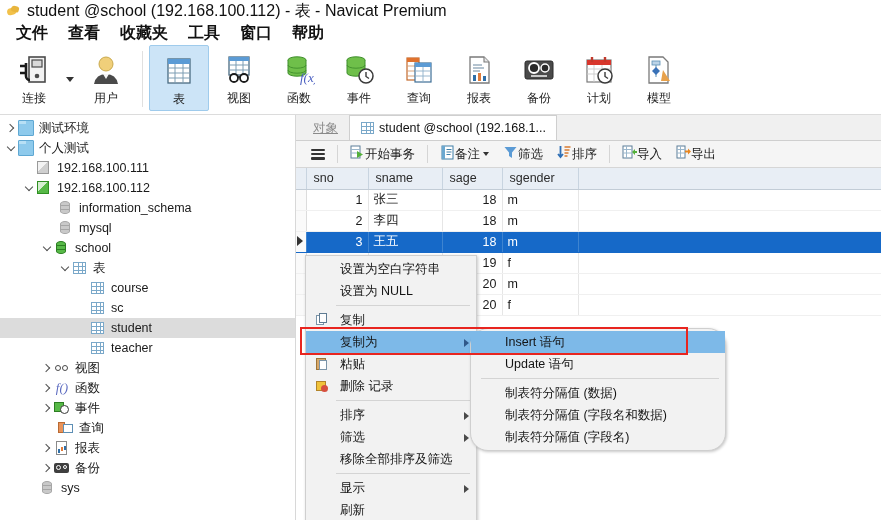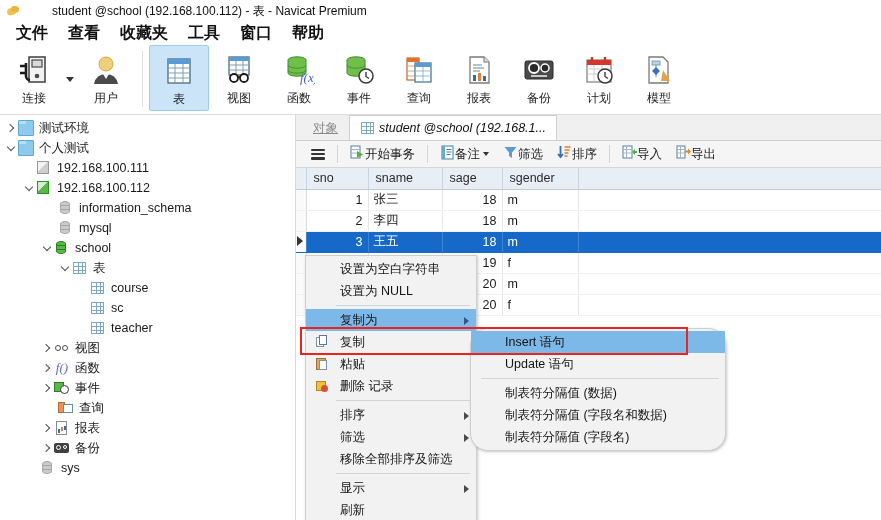--- a/index.html
+++ b/index.html
@@ -31,21 +31,21 @@
   .title-icon .p1 {
     position:absolute; width:9px; height:7px; left:1px; top:4px;
     background:#f2c14a; border-radius: 4px 2px 3px 3px;
     transform: rotate(-12deg);
   }
   .title-icon .p2 {
     position:absolute; width:8px; height:6px; left:5px; top:2px;
     background:#e8b53c; border-radius: 4px 3px 2px 3px;
     transform: rotate(16deg);
   }
-  .title-text { font-size: 12px; color:#101010; white-space:nowrap;margin-left:25px; }
+  .title-text { font-size: 16px; color:#101010; white-space:nowrap; }
 
   
   .menubar {
     height: 23px; min-height:23px;
     display:flex; align-items:center;
     padding-left: 6px;
     background:#ffffff;
   }
   .menubar .mi {
     padding: 2px 10px; font-size:16px; color:#111; cursor:default;
@@ -149,21 +149,21 @@
   .tabstrip {
     height: 26px; min-height:26px; display:flex; align-items:flex-end;
     background:#f0f0f0; border-bottom:1px solid #cfcfcf; padding-left:6px;
   }
   .tab {
     height: 25px; display:flex; align-items:center; gap:5px;
     padding: 0 10px; font-size:12.5px; color:#3c3c3c; cursor:default;
     border:1px solid transparent; border-bottom:none; white-space:nowrap;
   }
   .tab.inactive { color:#8a8a8a;text-decoration:underline; }
-  .tab.active { background:#ffffff; border-color:#cfcfcf; color:#111;font-style:italic; }
+  .tab.active { background:#ffffff; border-color:#cfcfcf; color:#111; }
 
   .gridtoolbar {
     height: 27px; min-height:27px; display:flex; align-items:center;
     background:#f5f5f5; border-bottom:1px solid #d6d6d6; padding-left:8px; gap:0;
   }
   .gt-btn { display:flex; align-items:center; padding:2px 7px; font-size:12.5px; color:#1a1a1a; cursor:default; white-space:nowrap; }
   .gt-sep { width:1px; height:18px; background:#d5d5d5; margin:0 5px; }
   .gt-caret { width:0;height:0;border-left:3.5px solid transparent;border-right:3.5px solid transparent;border-top:4.5px solid #333; margin-left:3px; }
   .hamb { width:14px;height:11px; display:flex; flex-direction:column; justify-content:space-between; }
   .hamb span { display:block; height:2.5px; background:#333; border-radius:1px; }
@@ -472,20 +472,26 @@
         <div class="tlabel">course</div>
       </div>
 
       <div class="tree-row" style="padding-left:90px">
         <div class="ticon ic-grid">
             <i></i>
           </div>
         <div class="tlabel">sc</div>
       </div>
 
+      <div class="tree-row sel" style="padding-left:90px">
+        <div class="ticon ic-grid">
+            <i></i>
+          </div>
+        <div class="tlabel">student</div>
+      </div>
 
       <div class="tree-row" style="padding-left:90px">
         <div class="ticon ic-grid">
             <i></i>
           </div>
         <div class="tlabel">teacher</div>
       </div>
 
       <div class="tree-row" style="padding-left:40px">
         <div class="tw">
@@ -726,33 +732,33 @@
 
   <div class="ctxmenu ctx-main">
     <div class="cm-item">
       <span>设置为空白字符串</span>
     </div>
     <div class="cm-item">
       <span>设置为 NULL</span>
     </div>
     <div class="cm-sep"></div>
 
-    <div class="cm-item hl">
-      <span>复制为</span>
-      <span class="arrow"></span>
-    </div>
-
     <div class="cm-item">
       <span class="cmico ico-copy">
           <i></i>
           <b></b>
         </span>
       <span>复制</span>
     </div>
 
+    <div class="cm-item hl">
+      <span>复制为</span>
+      <span class="arrow"></span>
+    </div>
+
     <div class="cm-item">
       <span class="cmico ico-paste">
           <i></i>
           <b></b>
         </span>
       <span>粘贴</span>
     </div>
 
     <div class="cm-item">
       <span class="cmico ico-del">

